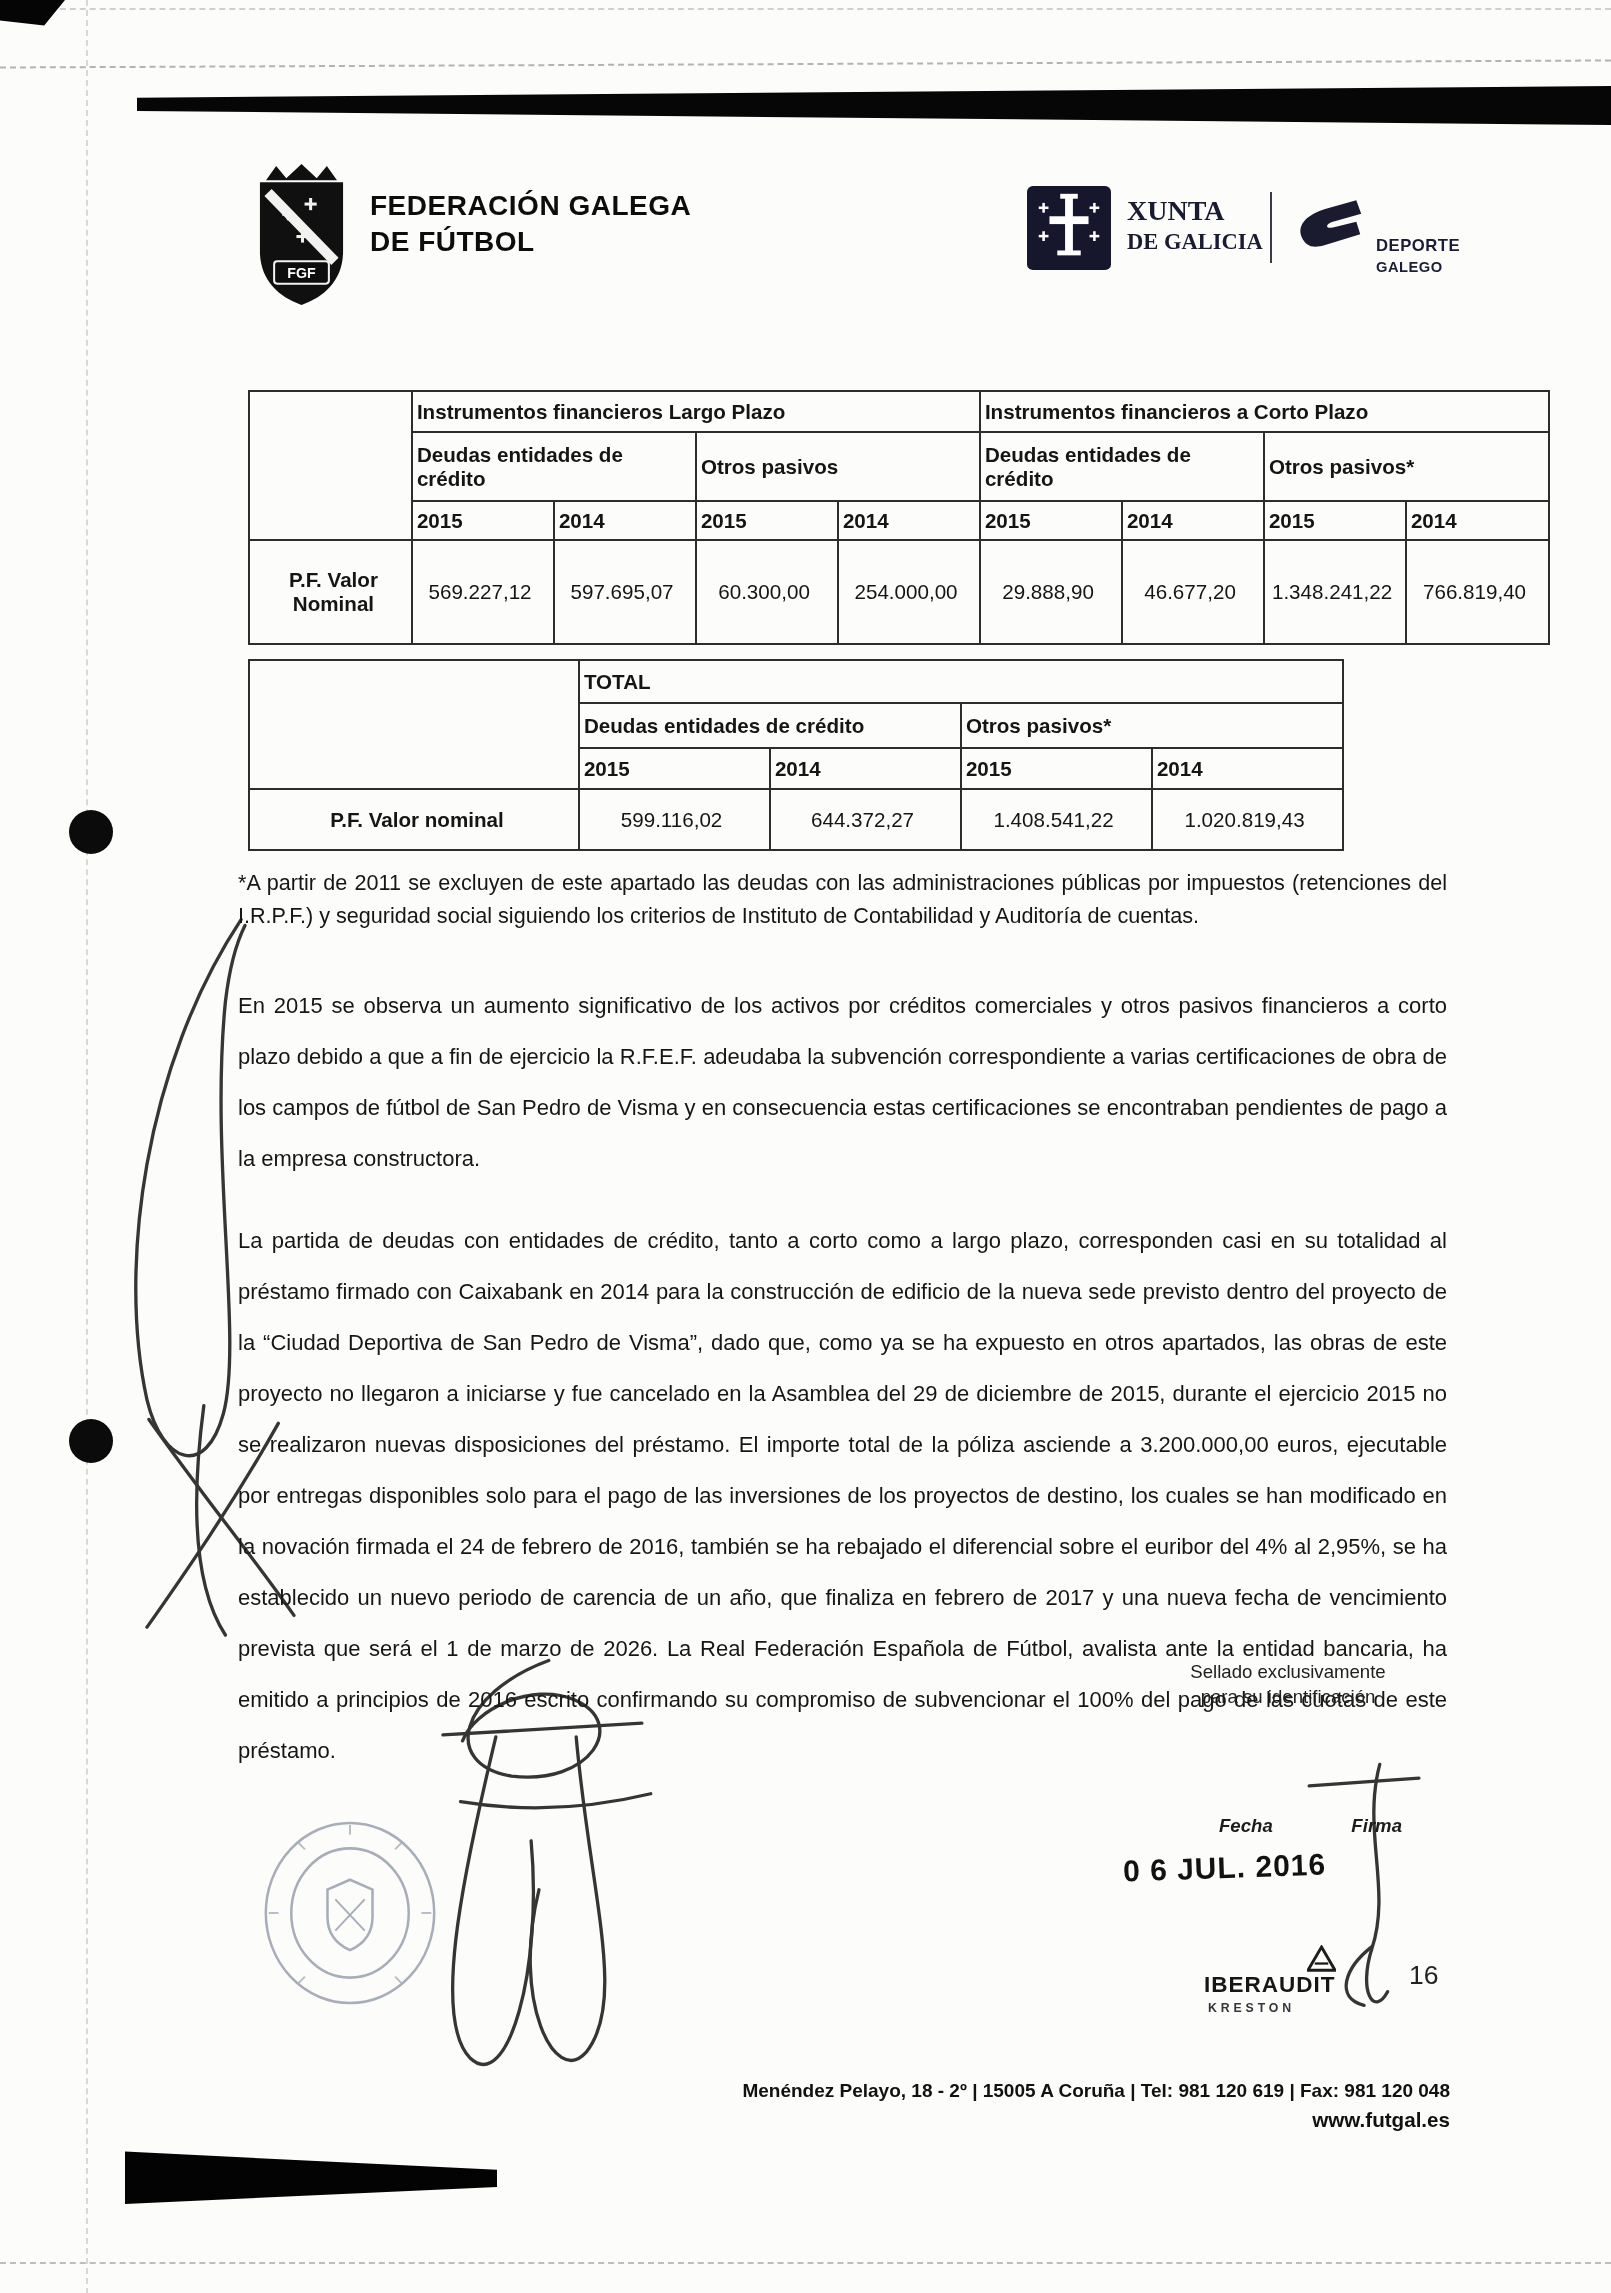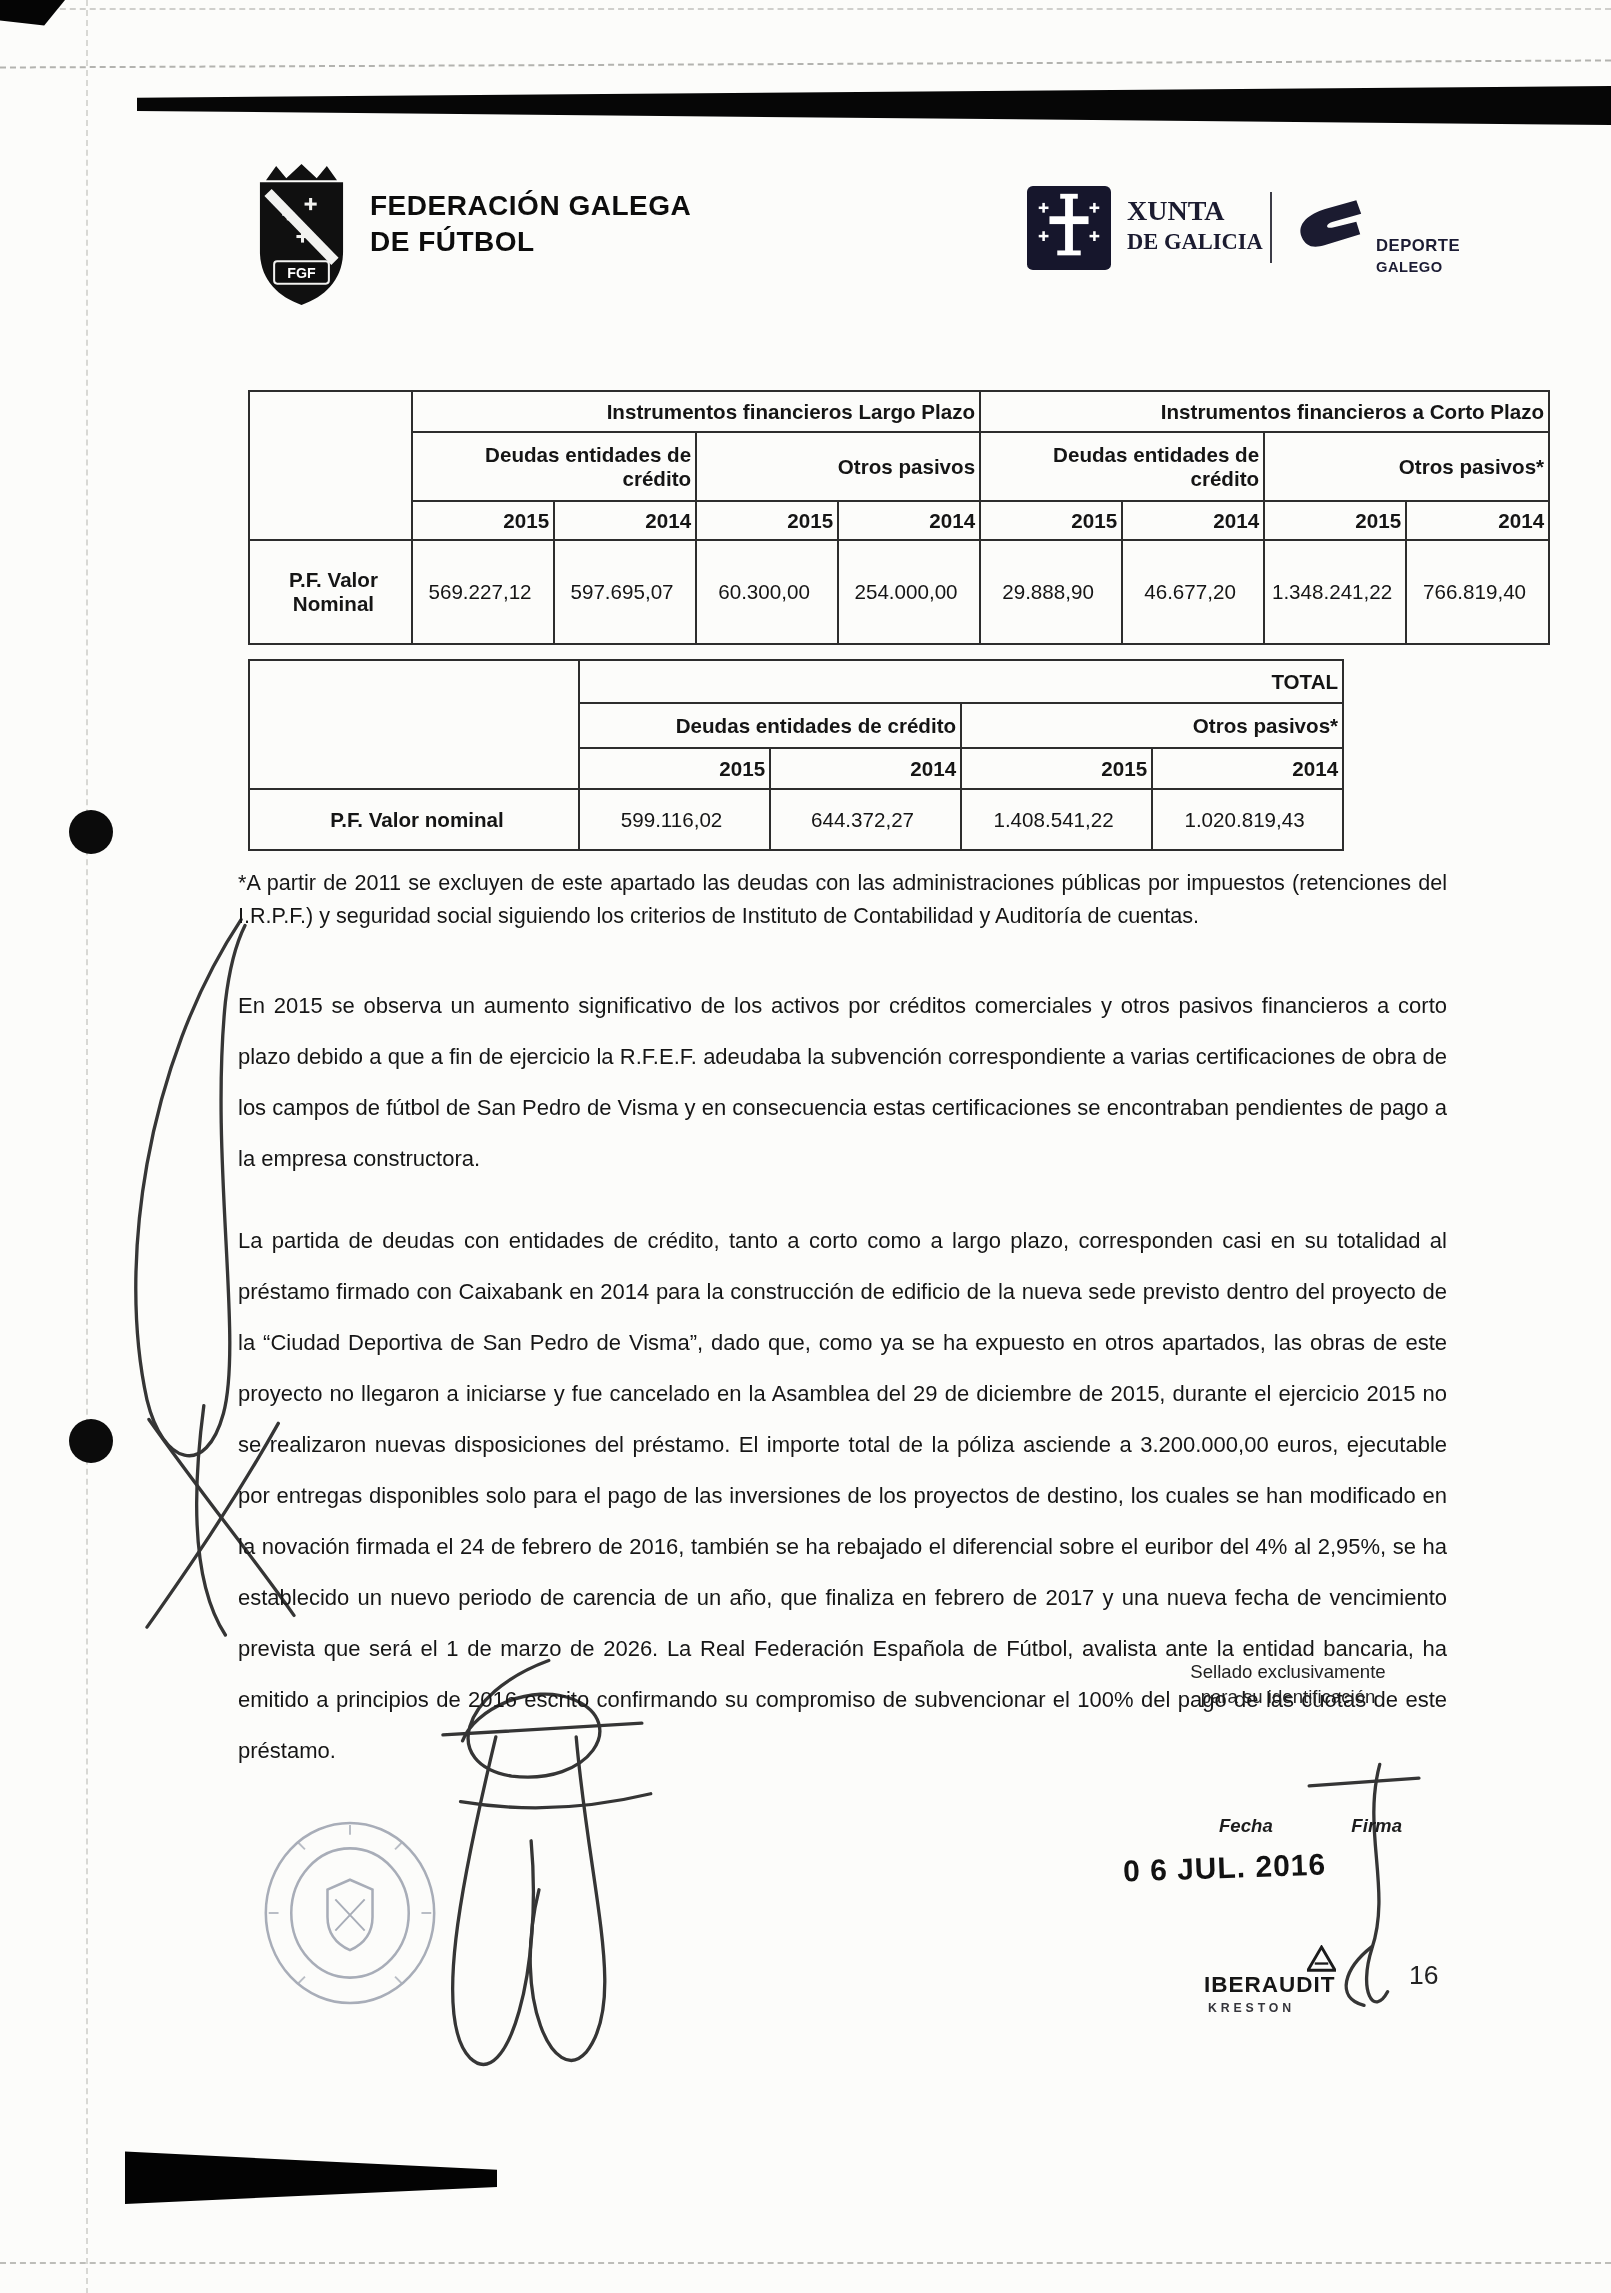--- a/index.html
+++ b/index.html
@@ -26,21 +26,21 @@
   .xunta-name { position:absolute; left:1127px; top:194px; font-family:"Liberation Serif", serif; font-weight:700; color:#1b1b30; }
   .xunta-name .l1 { font-size:28px; line-height:33px; }
   .xunta-name .l2 { font-size:22.5px; line-height:29px; }
   .gov-divider { position:absolute; left:1270px; top:192px; width:2px; height:71px; background:#3c3c46; }
   #deporte-swoosh { position:absolute; left:1294px; top:194px; width:74px; height:65px; }
   .deporte-name { position:absolute; left:1376px; top:204px; font-size:16.7px; font-weight:700; letter-spacing:0.5px; line-height:20.6px; color:#1c1c34;margin-top:32px; }
   .deporte-name .l2 { font-size:14.7px; }
 
   
   table.doc { border-collapse:collapse; table-layout:fixed; position:absolute; }
-  table.doc th, table.doc td { border:2px solid #2d2d2d; font-size:20.6px; color:#151515; text-align:right; vertical-align:middle; padding:2px 3.9px; }
+  table.doc th, table.doc td { border:2px solid #2d2d2d; font-size:20.6px; color:#151515; text-align:left; vertical-align:middle; padding:2px 3.9px; }
   table.doc th { font-weight:700; }
   #t1 { left:248px; top:390px; width:1301px; }
   #t1 .r-group th { height:41px; }
   #t1 .r-sub th { height:69px; }
   #t1 .r-year th { height:39px; }
   #t1 .r-val th, #t1 .r-val td { height:104px; }
   #t2 { left:248px; top:659px; width:1095px; }
   #t2 .r-title th { height:43px; }
   #t2 .r-sub th { height:45px; }
   #t2 .r-year th { height:41px; }
@@ -246,20 +246,24 @@
       <path d="M15 2 L29 26 L1 26 Z" fill="none" stroke="#1c1c1c" stroke-width="3"></path>
       <path d="M8 19 L22 19" stroke="#1c1c1c" stroke-width="2.4"></path>
     </svg>
     <div>
       <div class="name">IBERAUDIT</div>
       <div class="network">KRESTON</div>
     </div>
   </div>
   <div class="pagenum">16</div>
 
+  <div id="footer">
+    <div class="addr">Menéndez Pelayo, 18 - 2º | 15005 A Coruña | Tel: 981 120 619 | Fax: 981 120 048</div>
+    <div class="web">www.futgal.es</div>
+  </div>
 
   <svg id="handwriting" viewBox="0 0 1644 2340">
     <g fill="none" stroke="#1a1a1a" stroke-width="3.4" stroke-linecap="round" opacity="0.88">
       <path d="M246 938 C 148 1086 120 1292 150 1428 C 166 1494 210 1508 228 1442 C 248 1368 214 1182 230 1022 C 234 988 242 960 250 944"></path>
       <path d="M152 1448 C 204 1522 258 1588 300 1648"></path>
       <path d="M284 1452 C 238 1534 188 1606 150 1660"></path>
       <path d="M208 1434 C 194 1540 200 1622 230 1668"></path>
       <path d="M560 1694 C 468 1728 450 1800 522 1812 C 602 1822 642 1758 586 1734 C 542 1716 484 1744 472 1776"></path>
       <path d="M452 1770 L 655 1758"></path>
       <path d="M506 1772 C 470 1922 442 2062 480 2100 C 518 2136 554 2010 542 1878"></path>

